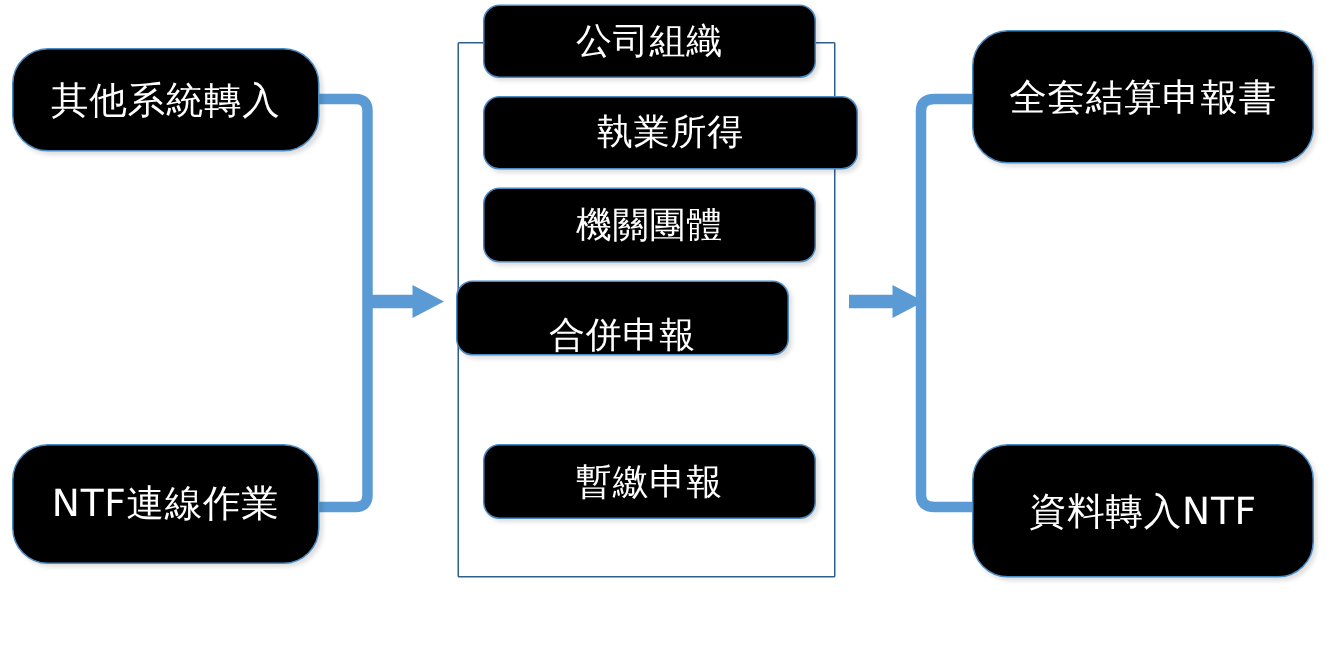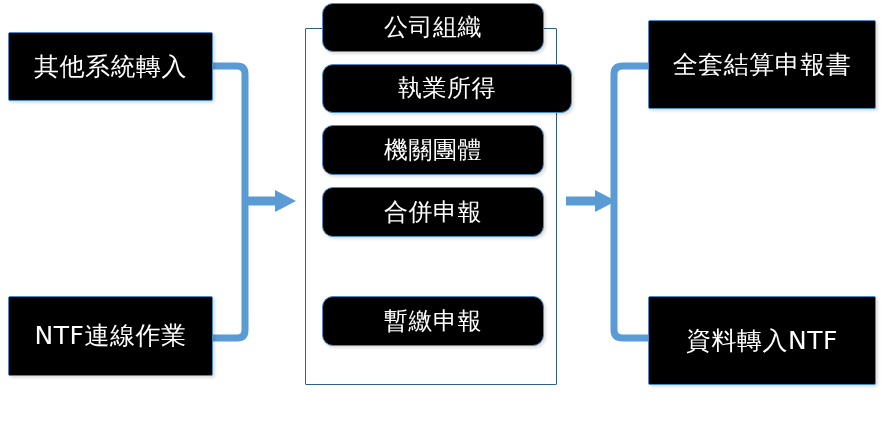--- a/index.html
+++ b/index.html
@@ -29,21 +29,21 @@
     justify-content: center;
     color: #ffffff;
     text-align: center;
     line-height: 1.1;
     box-shadow: 2px 2px 3px rgba(0,0,0,0.13);
     white-space: nowrap;
     letter-spacing: 0.5px;
   }
   .node-side {
     font-size: 25px;
-    border-radius: 2px;
+    border-radius: 24px;
   }
   .node-center {
     font-size: 24px;
     border-radius: 11px;
   }
   .group-outline {
     position: absolute;
     box-sizing: border-box;
     border: 1.4px solid #2E5E8E;
     background: transparent;
@@ -112,21 +112,21 @@
   </div>
 
   <div class="node node-center" style="left:322px; top:64px; width:250px; height:49px;">
     <span>執業所得</span>
   </div>
 
   <div class="node node-center" style="left:322px; top:125px; width:222px; height:50px;">
     <span>機關團體</span>
   </div>
 
-  <div class="node node-center" style="left:322px; top:187px; width:222px; height:50px;">
+  <div class="node node-center" style="left:304px; top:187px; width:222px; height:50px;align-items:flex-end;">
     <span>合併申報</span>
   </div>
 
 
   <div class="node node-center" style="left:322px; top:296px; width:222px; height:50px;">
     <span>暫繳申報</span>
   </div>
 
 
   <div class="node node-side" style="left:648px; top:20px; width:228px; height:89px;">

